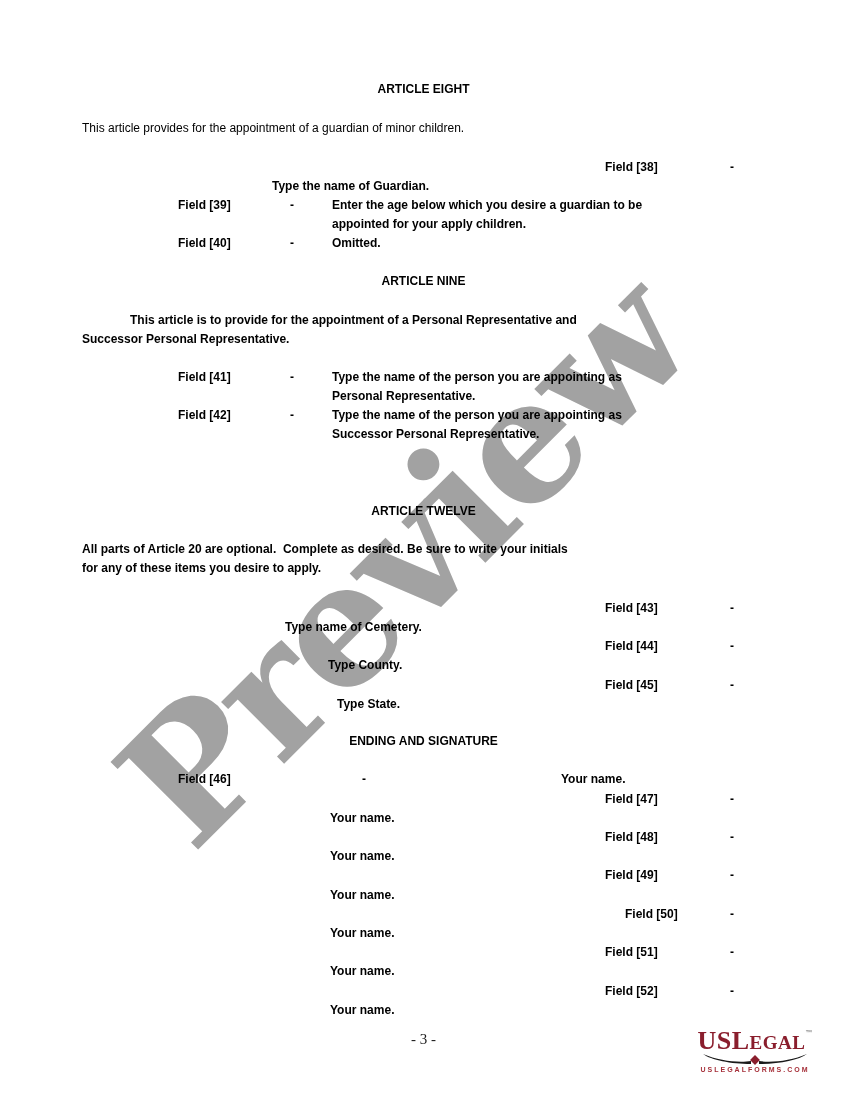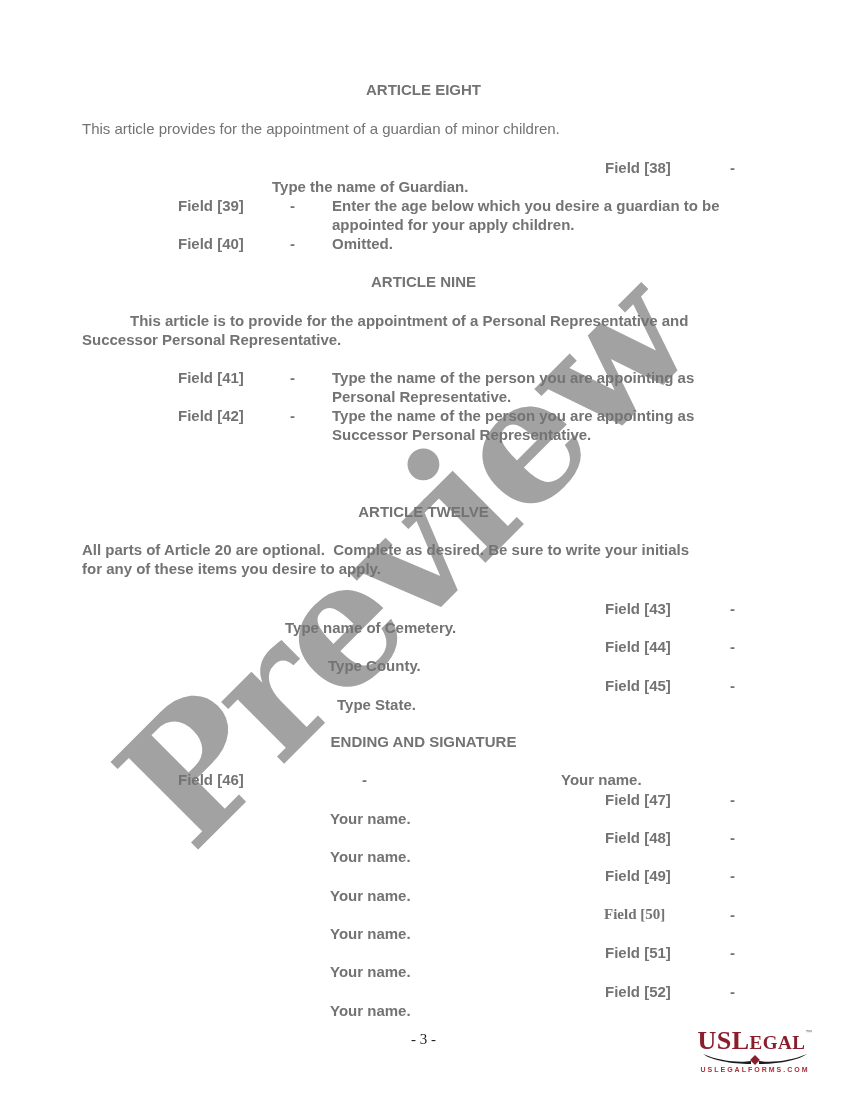--- a/index.html
+++ b/index.html
@@ -4,22 +4,22 @@
 <style>
   html,body{margin:0;padding:0;background:#ffffff;}
   .page{position:relative;width:850px;height:1100px;background:#fff;overflow:hidden;
         font-family:"Liberation Sans",sans-serif;}
   
   .wm{position:absolute;left:403px;top:560px;
       transform:translate(-50%,-50%) rotate(-45deg);
       font-family:"DejaVu Serif",serif;font-weight:bold;font-size:170px;
       white-space:nowrap;letter-spacing:-4px;user-select:none;}
   
-  .ln{position:absolute;font-weight:bold;font-size:15px;line-height:19px;
-      color:#737373;white-space:pre;}
+  .ln{position:absolute;font-weight:bold;font-size:12px;line-height:19px;
+      color:#000000;white-space:pre;}
   .rg{font-weight:normal;}
   .ctr{width:683px;text-align:center;}
   .pagenum{font-family:"Liberation Serif",serif;font-weight:normal;font-size:15px;color:#1a1a1a;}
   
   .logo{position:absolute;left:694px;top:1022px;width:122px;text-align:center;}
   .logo-word{font-family:"Liberation Serif",serif;font-weight:bold;line-height:22px;white-space:nowrap;}
   .lw-big{font-size:26px;letter-spacing:0.5px;}
   .lw-small{font-size:19px;letter-spacing:0.5px;}
   .lw-tm{font-size:7px;vertical-align:14px;color:#888;font-family:"Liberation Sans",sans-serif;}
   .logo-wings{display:block;margin:0 auto;margin-top:-2px;}
@@ -90,21 +90,21 @@
   <div class="ln" style="left:330px;top:809px;">Your name.</div>
 
   <div class="ln" style="left:605px;top:828px;">Field [48]</div>
   <div class="ln" style="left:730px;top:828px;">-</div>
   <div class="ln" style="left:330px;top:847px;">Your name.</div>
 
   <div class="ln" style="left:605px;top:866px;">Field [49]</div>
   <div class="ln" style="left:730px;top:866px;">-</div>
   <div class="ln" style="left:330px;top:886px;">Your name.</div>
 
-  <div class="ln" style="left:604px;top:905px;font-family:Liberation Serif, serif;">Field [50]</div>
+  <div class="ln" style="left:625px;top:905px;">Field [50]</div>
   <div class="ln" style="left:730px;top:905px;">-</div>
   <div class="ln" style="left:330px;top:924px;">Your name.</div>
 
   <div class="ln" style="left:605px;top:943px;">Field [51]</div>
   <div class="ln" style="left:730px;top:943px;">-</div>
   <div class="ln" style="left:330px;top:962px;">Your name.</div>
 
   <div class="ln" style="left:605px;top:982px;">Field [52]</div>
   <div class="ln" style="left:730px;top:982px;">-</div>
   <div class="ln" style="left:330px;top:1001px;">Your name.</div>

